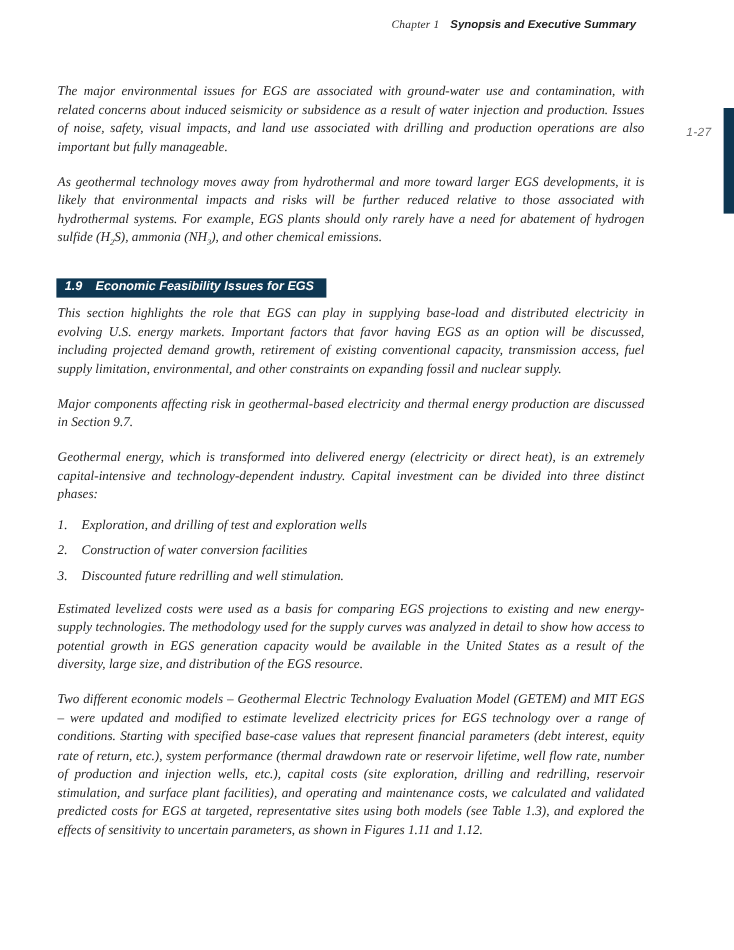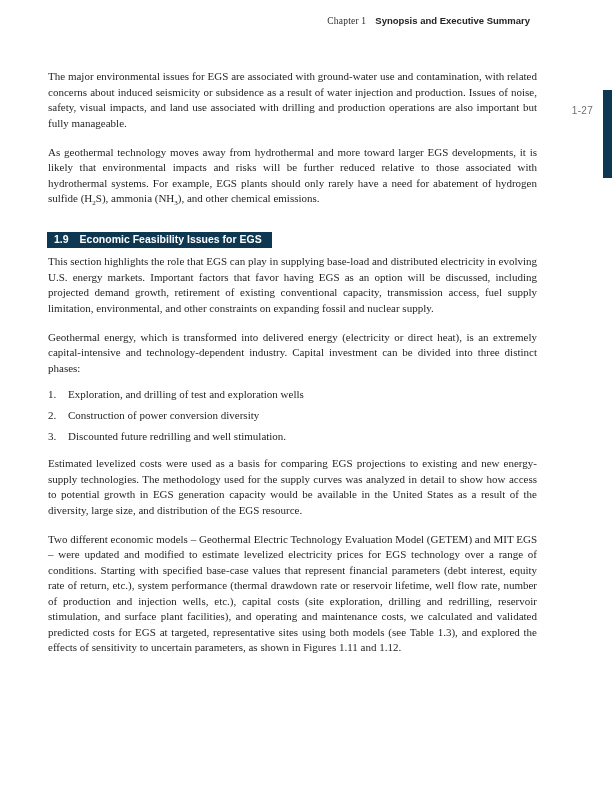--- a/index.html
+++ b/index.html
@@ -3,20 +3,21 @@
 <meta charset="utf-8">
 <style>
   html,body{margin:0;padding:0;background:#ffffff;}
   .page{
     position:relative;
     width:612px;height:792px;
     background:#ffffff;
     font-family:"Liberation Serif", serif;
     color:#1f1f1f;
     overflow:hidden;
+    font-style:italic;
   }
   
   .running-header{
     position:absolute;
     top:15px;right:82px;
     white-space:nowrap;
     font-size:9.5px;
     color:#2b2b2b;
   }
   .running-header .chapter{
@@ -99,31 +100,32 @@
     <p class="para">The major environmental issues for EGS are associated with ground-water use and contamination, with related concerns about induced seismicity or subsidence as a result of water injection and production. Issues of noise, safety, visual impacts, and land use associated with drilling and production operations are also important but fully manageable.</p>
 
     <p class="para"><span>As geothermal technology moves away from hydrothermal and more toward larger EGS developments, it is likely that environmental impacts and risks will be further reduced relative to those associated with hydrothermal systems. For example, EGS plants should only rarely have a need for abatement of hydrogen sulfide (H</span><sub>2</sub><span>S), ammonia (NH</span><sub>3</sub><span>), and other chemical emissions.</span></p>
 
     <div class="section-head" style="background: rgb(14, 55, 82);">
       <span class="num">1.9</span><span>Economic Feasibility Issues for EGS</span>
     </div>
 
     <p class="para">This section highlights the role that EGS can play in supplying base-load and distributed electricity in evolving U.S. energy markets. Important factors that favor having EGS as an option will be discussed, including projected demand growth, retirement of existing conventional capacity, transmission access, fuel supply limitation, environmental, and other constraints on expanding fossil and nuclear supply.</p>
 
+    <p class="para">Major components affecting risk in geothermal-based electricity and thermal energy production are discussed in Section 9.7.</p>
 
     <p class="para">Geothermal energy, which is transformed into delivered energy (electricity or direct heat), is an extremely capital-intensive and technology-dependent industry. Capital investment can be divided into three distinct phases:</p>
 
     <div class="numbered-list">
       <div class="list-item">
         <span class="li-num">1.</span>
         <span>Exploration, and drilling of test and exploration wells</span>
       </div>
       <div class="list-item">
         <span class="li-num">2.</span>
-        <span>Construction of power conversion diversity</span>
+        <span>Construction of water conversion facilities</span>
       </div>
       <div class="list-item">
         <span class="li-num">3.</span>
         <span>Discounted future redrilling and well stimulation.</span>
       </div>
     </div>
 
     <p class="para">Estimated levelized costs were used as a basis for comparing EGS projections to existing and new energy-supply technologies. The methodology used for the supply curves was analyzed in detail to show how access to potential growth in EGS generation capacity would be available in the United States as a result of the diversity, large size, and distribution of the EGS resource.</p>
 
     <p class="para">Two different economic models – Geothermal Electric Technology Evaluation Model (GETEM) and MIT EGS – were updated and modified to estimate levelized electricity prices for EGS technology over a range of conditions. Starting with specified base-case values that represent financial parameters (debt interest, equity rate of return, etc.), system performance (thermal drawdown rate or reservoir lifetime, well flow rate, number of production and injection wells, etc.), capital costs (site exploration, drilling and redrilling, reservoir stimulation, and surface plant facilities), and operating and maintenance costs, we calculated and validated predicted costs for EGS at targeted, representative sites using both models (see Table 1.3), and explored the effects of sensitivity to uncertain parameters, as shown in Figures 1.11 and 1.12.</p>

